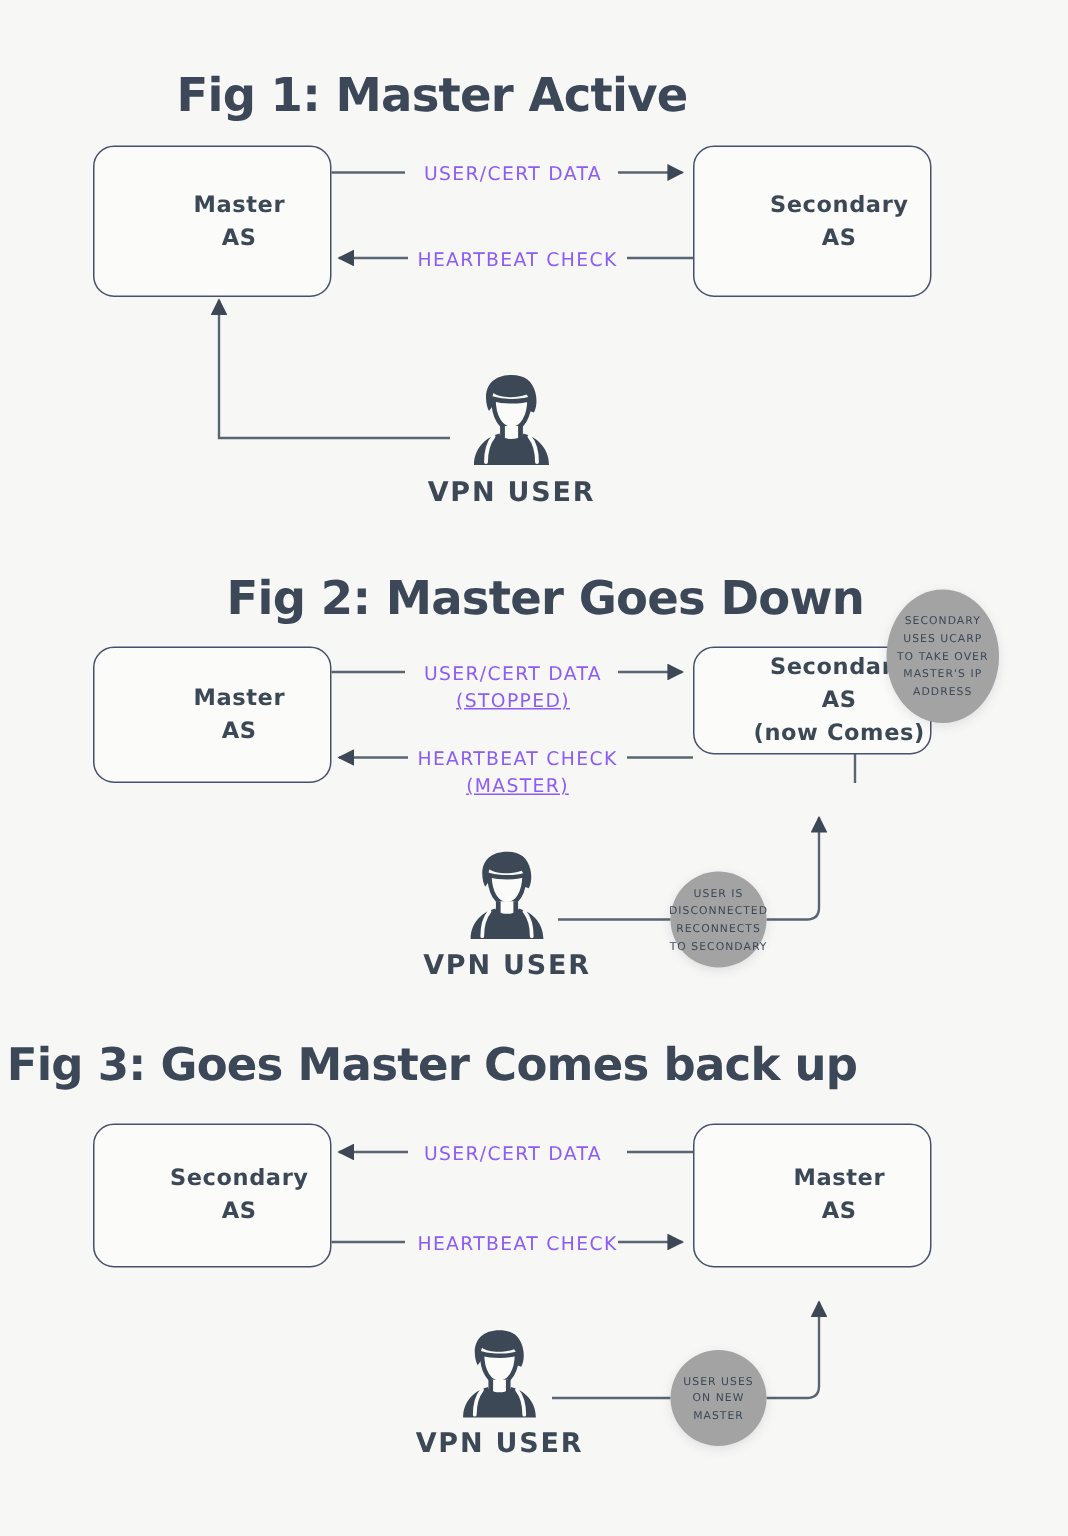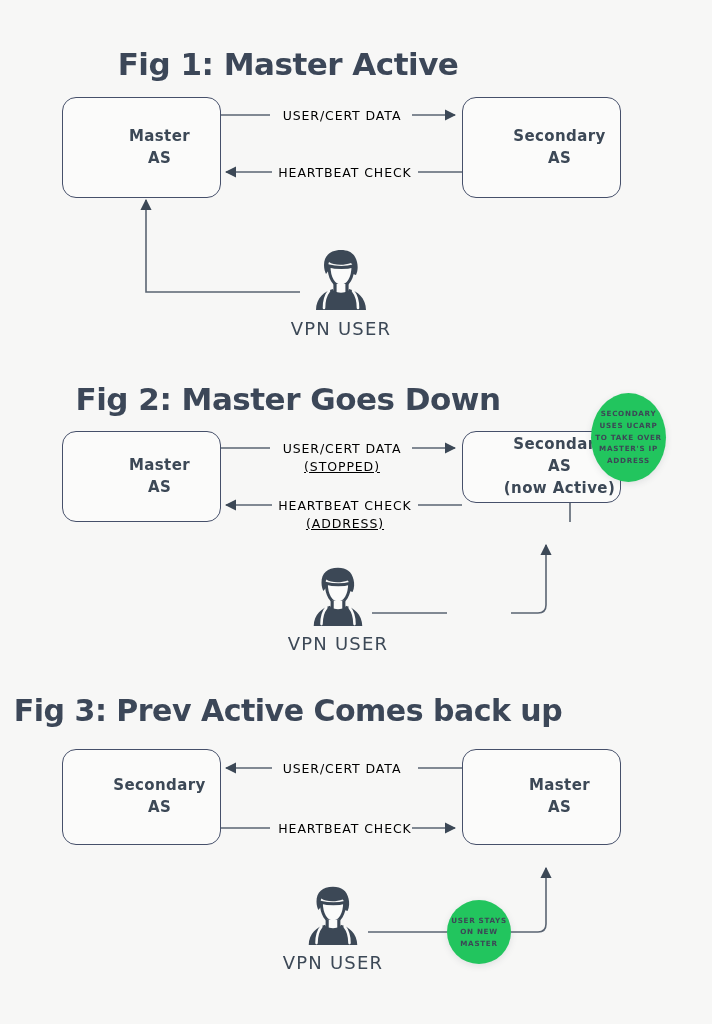--- a/index.html
+++ b/index.html
@@ -56,50 +56,50 @@
     line-height: 1.45;
     color: #3c4856;
     letter-spacing: 0.4px;
     text-align: center;
     padding-left: 36px;
   }
   .edge-label {
     position: absolute;
     font-size: 12.5px;
     letter-spacing: 0.9px;
-    color: #000000;
+    color: #8b5cf6;
     text-align: center;
     white-space: nowrap;
     font-weight: normal;
     line-height: 1.45;
   }
   .edge-label .sub { display: block; text-decoration: underline; }
   .callout {
     position: absolute;
     border-radius: 50%;
-    background: #22c55e;
+    background: #a3a3a3;
     box-shadow: 0 2px 7px rgba(60,72,86,0.13);
     display: flex;
     align-items: center;
     justify-content: center;
     text-align: center;
     font-size: 7.2px;
-    font-weight: bold;
+    font-weight: normal;
     letter-spacing: 0.7px;
     line-height: 1.62;
     color: #3c4856;
     padding: 4px;
     box-sizing: border-box;
   }
   .user-group { position: absolute; }
   .user-label {
     position: absolute;
     width: 200px;
     text-align: center;
-    font-weight: normal;
+    font-weight: bold;
     font-size: 18px;
     letter-spacing: 1.2px;
     color: #3c4856;
   }
   .user-icon { position: absolute; }
 </style>
 </head>
 <body>
 
 <div id="stage">
@@ -180,78 +180,79 @@
         <path d="M24 22 C24 34 29 42 36 42 C43 42 48 34 48 22 C42 24 31 24 24 22 Z" fill="#fbfbfa" stroke="#3c4856" stroke-width="3"></path>
         <path d="M30 40 L30 48 C30 51 42 51 42 48 L42 40" fill="#fbfbfa" stroke="#3c4856" stroke-width="3.2" stroke-linejoin="round"></path>
         <path d="M11 66 C11 54 20 47 28 45 C30 52 42 52 44 45 C52 47 61 54 61 66 Z" fill="#3c4856"></path>
         <path d="M24 47 C20 52 19 58 19 64" fill="none" stroke="#fbfbfa" stroke-width="2.6" stroke-linecap="round"></path>
         <path d="M48 47 C52 52 53 58 53 64" fill="none" stroke="#fbfbfa" stroke-width="2.6" stroke-linecap="round"></path>
       </svg>
     </div>
     <div class="user-label" style="left:241px; top:318px;">VPN USER</div>
   </div>
 
-  <div class="fig-title" style="top:381px;">Fig 2: Master Goes Down</div>
+  <div class="fig-title" style="top:381px;text-align:right;">Fig 2: Master Goes Down</div>
 
   <div class="node-box" style="left:62px; top:431px; width:159px; height:91px;">
     <span>Master</span>
     <span>AS</span>
   </div>
 
   <div class="node-box" style="left:462px; top:431px; width:159px; height:72px;">
     <span>Secondary AS</span>
-    <span>(now Active)</span>
+    <span>(now Comes)</span>
   </div>
 
   <div class="edge-label" style="left:271px; top:440px; width:142px;">
     <span>USER/CERT DATA</span>
     <span class="sub">(STOPPED)</span>
   </div>
   <div class="edge-label" style="left:271px; top:497px; width:148px;">
     <span>HEARTBEAT CHECK</span>
-    <span class="sub">(ADDRESS)</span>
+    <span class="sub">(MASTER)</span>
   </div>
 
   <div class="callout" style="left:591px; top:393px; width:75px; height:89px; border-radius:50%;">SECONDARY USES UCARP TO TAKE OVER MASTER'S IP ADDRESS</div>
 
+  <div class="callout" style="left:447px; top:581px; width:64px; height:64px;">USER IS DISCONNECTED RECONNECTS TO SECONDARY</div>
 
   <div class="user-group">
     <div class="user-icon" style="left:303px; top:562px;">
       <svg width="70" height="66" viewBox="0 0 72 68" aria-hidden="true">
         <path d="M36 6 C25 6 19 12 19 21 C19 25 20 28 21 30 L24 26 C23 23 23 20 24 18 C28 21 38 22 46 19 C48 21 49 25 48 30 L51 31 C53 27 53 22 52 18 C50 10 45 6 36 6 Z" fill="#3c4856"></path>
         <path d="M24 22 C24 34 29 42 36 42 C43 42 48 34 48 22 C42 24 31 24 24 22 Z" fill="#fbfbfa" stroke="#3c4856" stroke-width="3"></path>
         <path d="M30 40 L30 48 C30 51 42 51 42 48 L42 40" fill="#fbfbfa" stroke="#3c4856" stroke-width="3.2" stroke-linejoin="round"></path>
         <path d="M11 66 C11 54 20 47 28 45 C30 52 42 52 44 45 C52 47 61 54 61 66 Z" fill="#3c4856"></path>
         <path d="M24 47 C20 52 19 58 19 64" fill="none" stroke="#fbfbfa" stroke-width="2.6" stroke-linecap="round"></path>
         <path d="M48 47 C52 52 53 58 53 64" fill="none" stroke="#fbfbfa" stroke-width="2.6" stroke-linecap="round"></path>
       </svg>
     </div>
     <div class="user-label" style="left:238px; top:633px;">VPN USER</div>
   </div>
 
-  <div class="fig-title t3" style="top:693px;">Fig 3: Prev Active Comes back up</div>
+  <div class="fig-title t3" style="top:693px;">Fig 3: Goes Master Comes back up</div>
 
   <div class="node-box" style="left:62px; top:749px; width:159px; height:96px;">
     <span>Secondary</span>
     <span>AS</span>
   </div>
 
   <div class="node-box" style="left:462px; top:749px; width:159px; height:96px;">
     <span>Master</span>
     <span>AS</span>
   </div>
 
   <div class="edge-label" style="left:271px; top:760px; width:142px;">
     <span>USER/CERT DATA</span>
   </div>
   <div class="edge-label" style="left:271px; top:820px; width:148px;">
     <span>HEARTBEAT CHECK</span>
   </div>
 
-  <div class="callout" style="left:447px; top:900px; width:64px; height:64px;">USER STAYS ON NEW MASTER</div>
+  <div class="callout" style="left:447px; top:900px; width:64px; height:64px;">USER USES ON NEW MASTER</div>
 
   <div class="user-group">
     <div class="user-icon" style="left:298px; top:881px;">
       <svg width="70" height="66" viewBox="0 0 72 68" aria-hidden="true">
         <path d="M36 6 C25 6 19 12 19 21 C19 25 20 28 21 30 L24 26 C23 23 23 20 24 18 C28 21 38 22 46 19 C48 21 49 25 48 30 L51 31 C53 27 53 22 52 18 C50 10 45 6 36 6 Z" fill="#3c4856"></path>
         <path d="M24 22 C24 34 29 42 36 42 C43 42 48 34 48 22 C42 24 31 24 24 22 Z" fill="#fbfbfa" stroke="#3c4856" stroke-width="3"></path>
         <path d="M30 40 L30 48 C30 51 42 51 42 48 L42 40" fill="#fbfbfa" stroke="#3c4856" stroke-width="3.2" stroke-linejoin="round"></path>
         <path d="M11 66 C11 54 20 47 28 45 C30 52 42 52 44 45 C52 47 61 54 61 66 Z" fill="#3c4856"></path>
         <path d="M24 47 C20 52 19 58 19 64" fill="none" stroke="#fbfbfa" stroke-width="2.6" stroke-linecap="round"></path>
         <path d="M48 47 C52 52 53 58 53 64" fill="none" stroke="#fbfbfa" stroke-width="2.6" stroke-linecap="round"></path>

